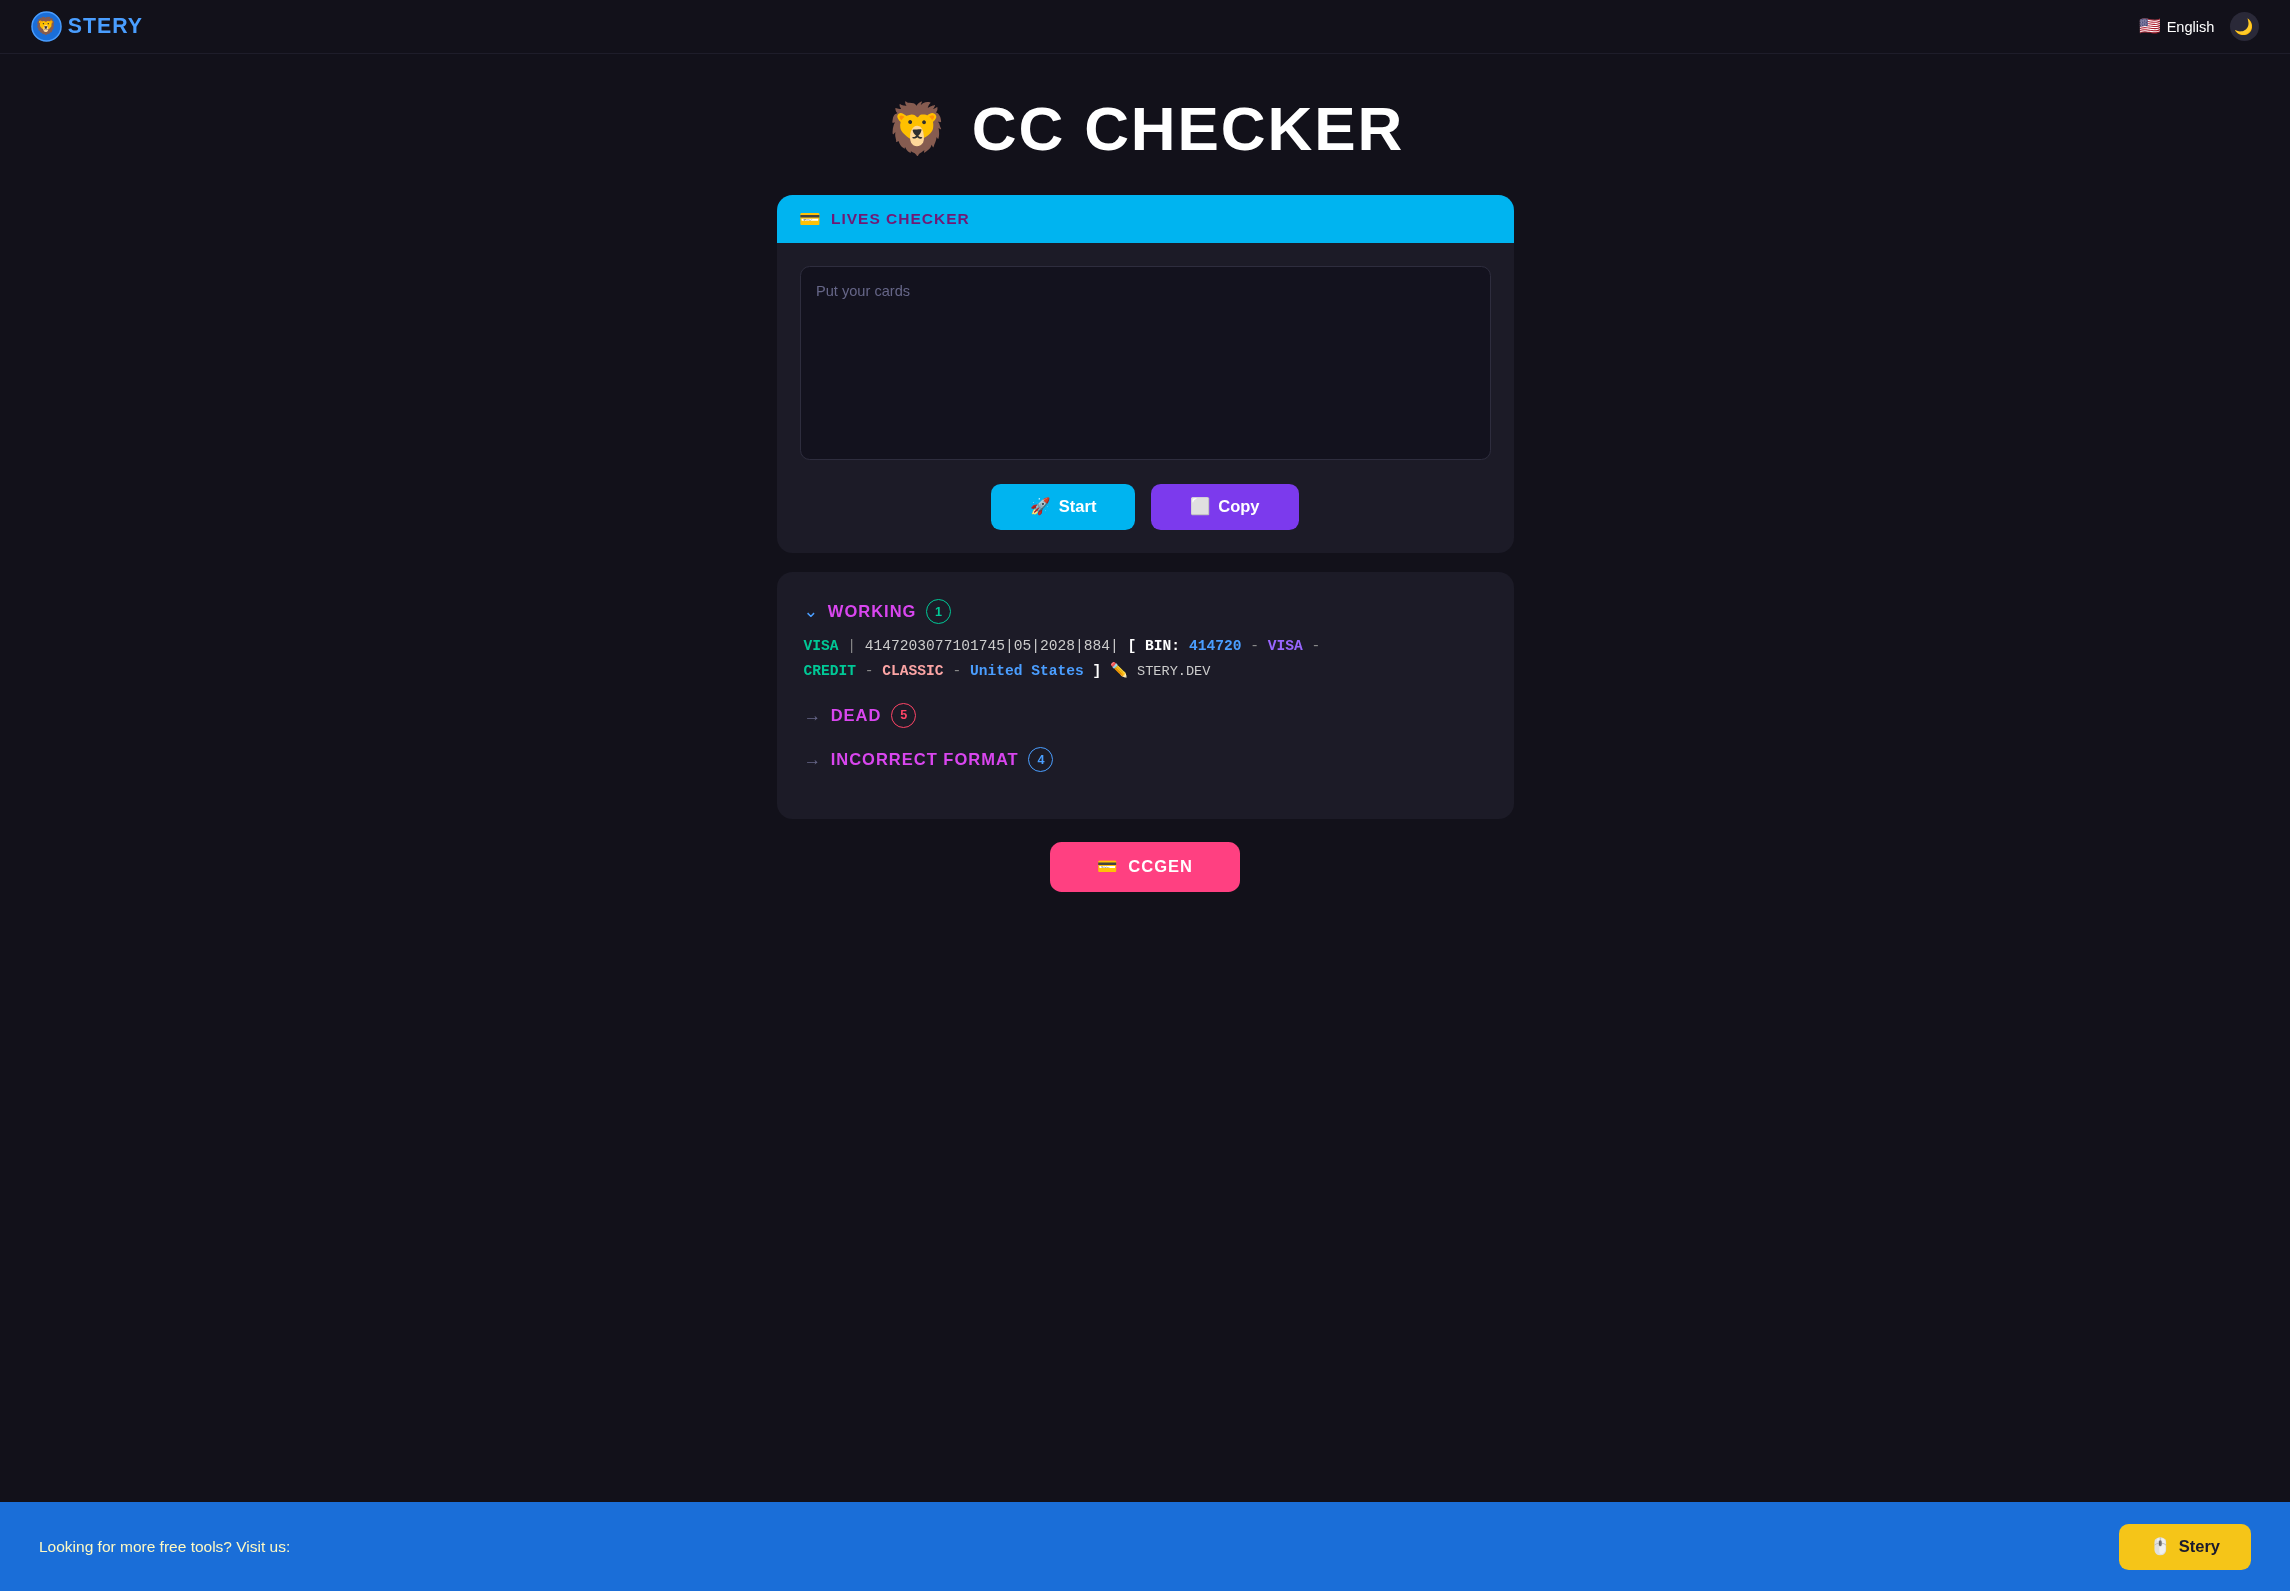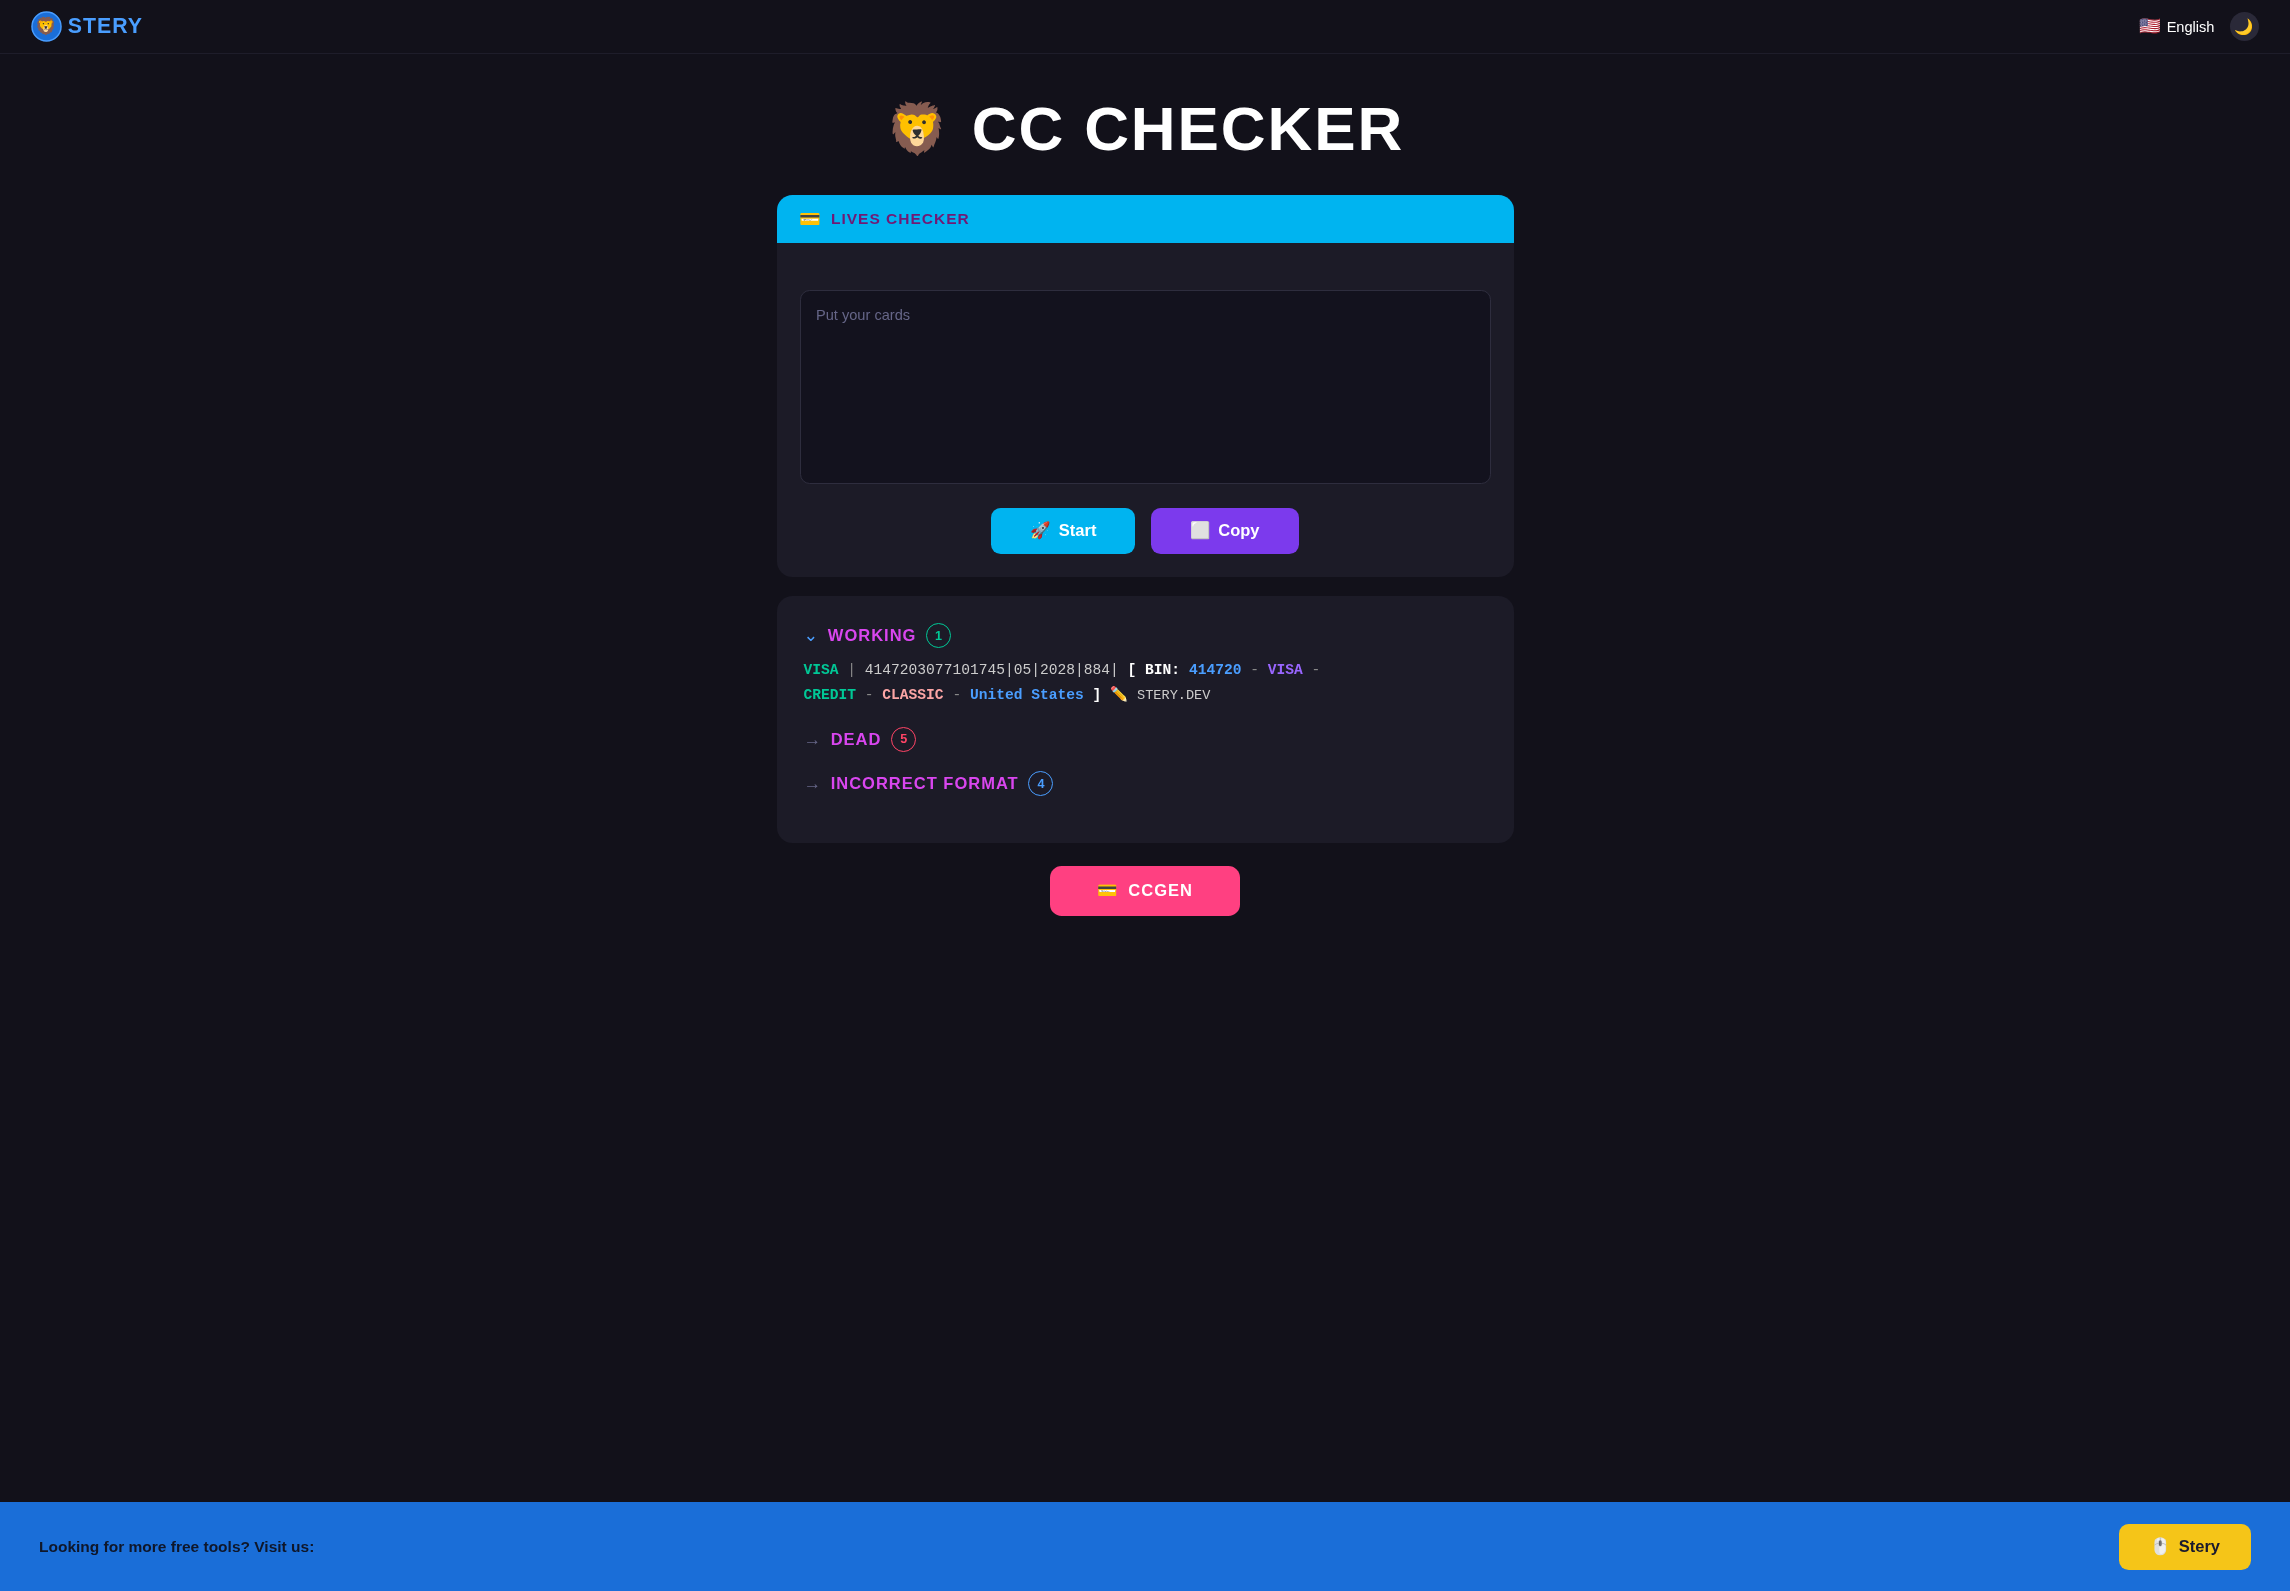--- a/index.html
+++ b/index.html
@@ -141,21 +141,20 @@
       height: 194px;
       background: #13121e;
       border: 1px solid #2e2d3e;
       border-radius: 9.7px;
       color: #8888aa;
       font-size: 14.6px;
       padding: 15.5px;
       resize: none;
       outline: none;
       font-family: inherit;
-      margin-top: 24px;
     }
 
     .cards-textarea::placeholder {
       color: #666688;
     }
 
     .button-row {
       display: flex;
       justify-content: center;
       gap: 15.5px;
@@ -298,22 +297,22 @@
     .footer {
       background: #1a6ed8;
       padding: 21.3px 39px;
       display: flex;
       align-items: center;
       justify-content: space-between;
     }
 
     .footer-text {
       font-size: 15.5px;
-      color: #0f172a;
-      font-weight: 700;
+      color: #fef9c3;
+      font-weight: 400;
     }
 
     .btn-stery {
       background: #f5c518;
       color: #1a1a2e;
       border: none;
       border-radius: 9.7px;
       padding: 13.6px 31px;
       font-size: 16.5px;
       font-weight: 700;

